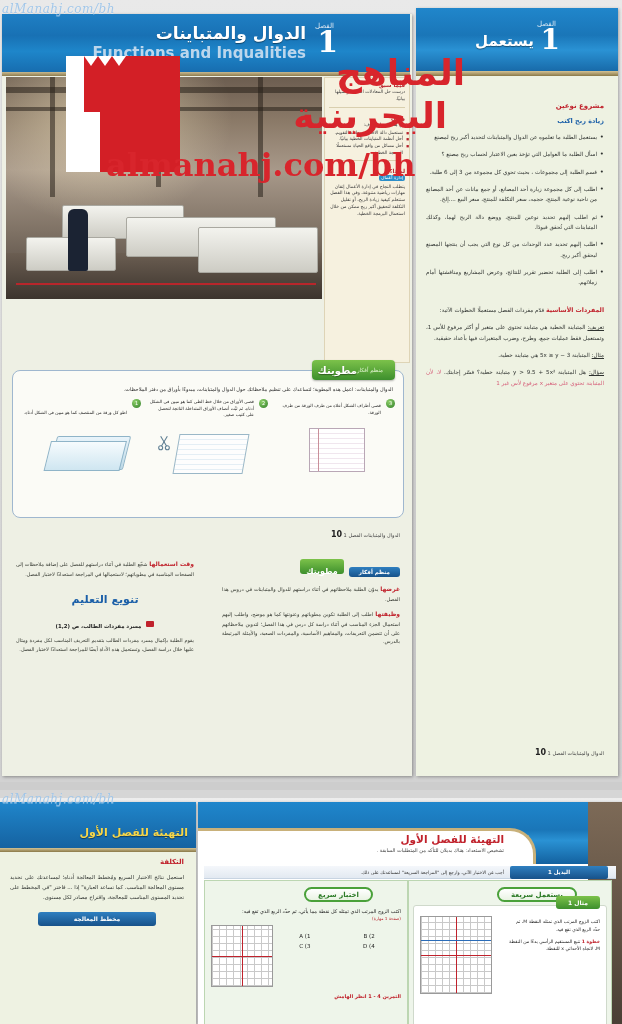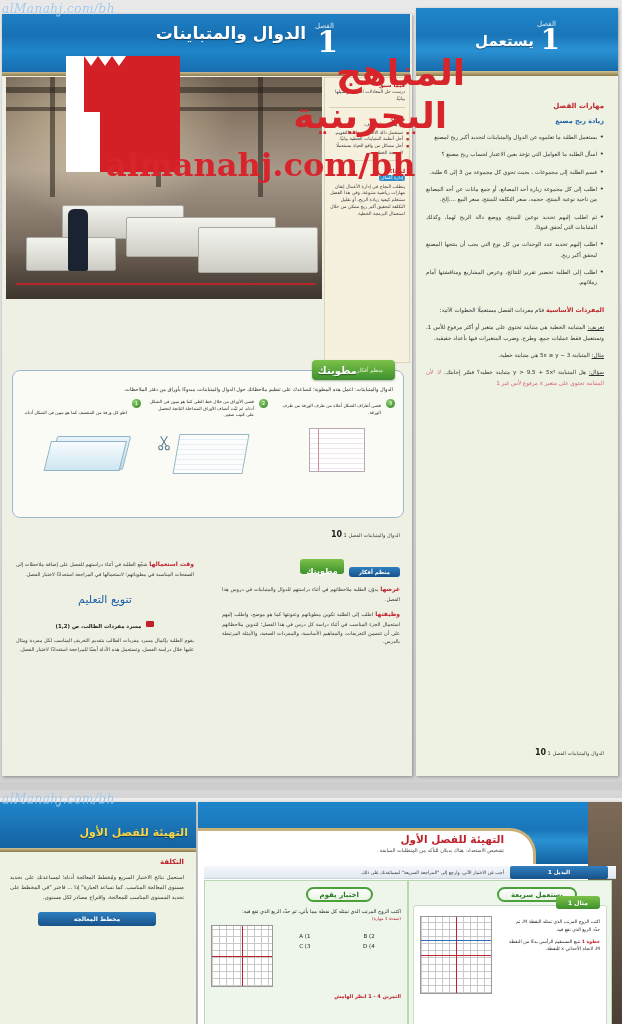--- a/index.html
+++ b/index.html
@@ -106,21 +106,21 @@
   .ncol.right{ right:10px; }
   .ncol.left{ left:14px; }
   .nhead-red{ color:#c0222c; font-size:6px; font-weight:bold; }
   .nbody{ color:#33372f; font-size:5px; line-height:1.75; text-align:justify;
      text-align-last:right; }
   .nbadge-blue{ display:inline-block; background:linear-gradient(180deg,#2f7fc0,#17528a);
      color:#fff; font-size:5.5px; font-weight:bold; padding:2px 10px; border-radius:3px; }
   .nfold-tab{ display:inline-block; height:15px; border-radius:3px;
      background:linear-gradient(180deg,#7cc24a,#3d8f2d); padding:0 6px; }
   .nfold-tab .t1{ color:#fff; font-size:8px; font-weight:bold; letter-spacing:.5px; }
-  .ndiv-head{ color:#1b5fa8; font-size:11px; font-weight:normal; }
+  .ndiv-head{ color:#1b5fa8; font-size:11px; font-weight:bold; }
   .nicon-red{ display:inline-block; width:8px; height:6px; background:#c0222c;
      border-radius:1px; vertical-align:middle; }
 
   
   .rightpage{ position:absolute; left:416px; top:8px; width:202px; height:768px;
      background:#eef2e2; box-shadow:1px 1px 3px rgba(0,0,0,.3); overflow:hidden; }
   .rp-header{ position:absolute; left:0; top:0; width:100%; height:68px;
      background:linear-gradient(180deg,#2086cb 0%,#1a76b8 40%,#2a92d4 62%,#14619f 100%); }
   .rp-header:after{ content:""; position:absolute; left:0; bottom:0; width:100%; height:5px;
      background:linear-gradient(180deg,#d3c294,#8a7948); }
@@ -249,20 +249,21 @@
 
   <div class="spread">
     <div class="board"></div>
 
     <div class="leftpage">
 
       <div class="lp-header">
         <div class="ch-word">الفصل</div>
         <div class="ch-num">1</div>
         <div class="ch-title-ar">الدوال والمتباينات</div>
+        <div class="ch-title-en">Functions and Inqualities</div>
       </div>
 
       <div class="photo">
         <div class="ph-beam" style="left:0;top:10px;width:100%;height:6px;"></div>
         <div class="ph-beam" style="left:0;top:30px;width:100%;height:4px;"></div>
         <div class="ph-beam" style="left:44px;top:0;width:5px;height:120px;"></div>
         <div class="ph-beam" style="left:150px;top:0;width:5px;height:110px;"></div>
         <div class="ph-beam" style="left:252px;top:0;width:5px;height:120px;"></div>
         <div class="ph-floor"></div>
         <div class="ph-mach" style="left:56px;top:128px;width:122px;height:34px;"></div>
@@ -375,22 +376,22 @@
     </div>
 
     <div class="rightpage">
       <div class="rp-header">
         <div class="rp-chword">الفصل</div>
         <div class="rp-chnum">1</div>
         <div class="rp-title">يستعمل</div>
       </div>
 
       <div class="rp-body">
-        <div class="rp-h1">مهارات الفصل</div>
-        <div class="rp-h2">زيادة ربح مصنع</div>
+        <div class="rp-h1">مشروع نوعين</div>
+        <div class="rp-h2">زيادة ربح اكتب</div>
 
         <div class="rp-li">يستعمل الطلبة ما تعلموه عن الدوال والمتباينات لتحديد أكبر ربح لمصنع</div>
         <div class="rp-li">اسأل الطلبة ما العوامل التي تؤخذ بعين الاعتبار لحساب ربح مصنع ؟</div>
         <div class="rp-li">قسم الطلبة إلى مجموعات ، بحيث تحوي كل مجموعة من 3 إلى 6 طلبة.</div>
         <div class="rp-li">اطلب إلى كل مجموعة زيارة أحد المصانع، أو جمع بيانات عن أحد المصانع من ناحية نوعية المنتج، حجمه، سعر التكلفة للمنتج، سعر البيع ....إلخ.</div>
         <div class="rp-li">ثم اطلب إليهم تحديد نوعين للمنتج، ووضع دالة الربح لهما، وكذلك المتباينات التي تُحقق قيودًا.</div>
         <div class="rp-li">اطلب إليهم تحديد عدد الوحدات من كل نوع التي يجب أن ينتجها المصنع ليحقق أكبر ربح.</div>
         <div class="rp-li">اطلب إلى الطلبة تحضير تقرير للنتائج، وعرض المشاريع ومناقشتها أمام زملائهم.</div>
 
         <div class="rp-p" style="margin-top:16px;">
@@ -464,21 +465,21 @@
       </div>
 
       <div class="s2-altbar">
         <div class="s2-altpill">البديل 1</div>
         <div class="s2-alttext">أجب عن الاختبار الآتي، وارجع إلى "المراجعة السريعة" لمساعدتك على ذلك.</div>
       </div>
 
       <div class="s2-panes">
 
         <div class="pane quiz">
-          <div class="pane-tab">اختبار يقوم</div>
+          <div class="pane-tab">اختبار سريع</div>
           <div class="pane-inner">
             <div class="q-text">اكتب الزوج المرتب الذي تمثله كل نقطة مما يأتي، ثم حدّد الربع الذي تقع فيه:</div>
             <div class="q-hint">(صفحة 1 مهارة)</div>
             <div style="display:flex;flex-direction:row-reverse;margin-top:4px;">
               <div class="grid" style="width:62px;height:62px;">
                 <div class="ax-v"></div>
                   <div class="ax-h"></div>
               </div>
               <div class="q-opts" style="flex:1;">
                 <div>

